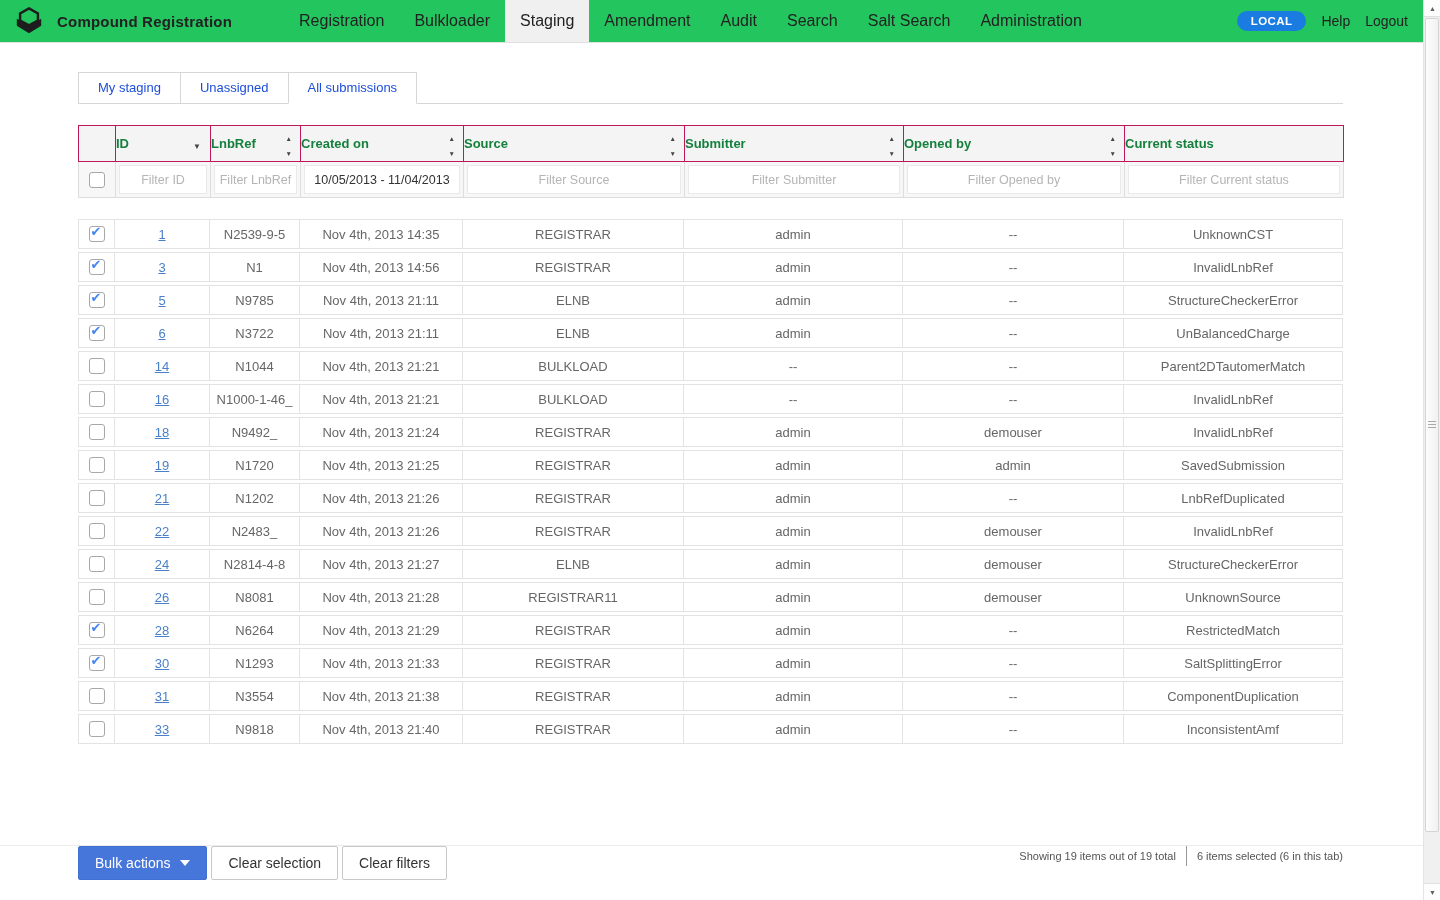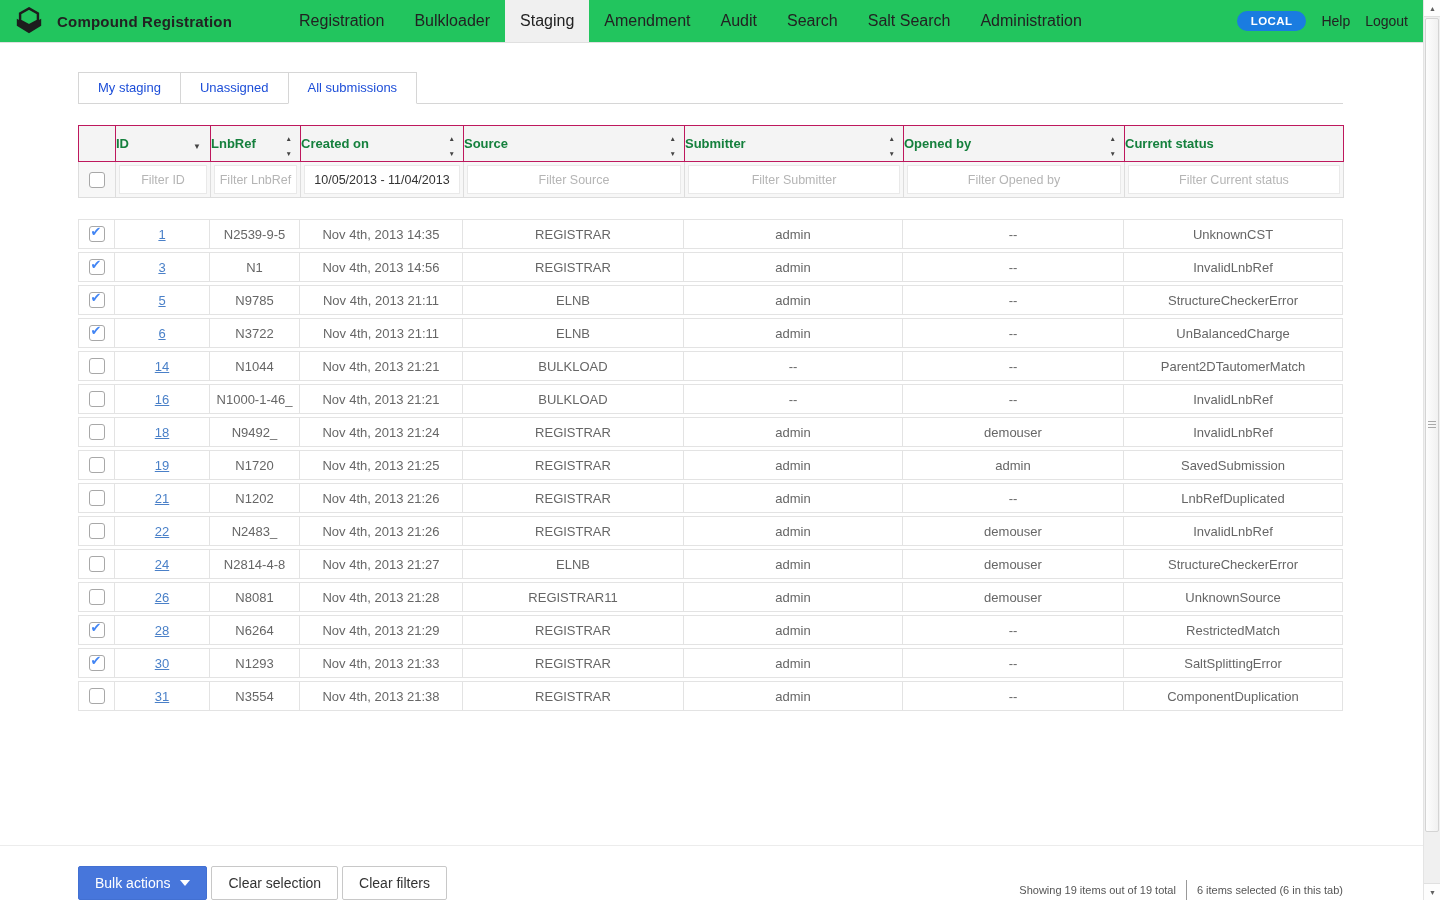--- a/index.html
+++ b/index.html
@@ -58,21 +58,21 @@
 
   
   .cb { display: inline-block; width: 16px; height: 16px; border: 1px solid #a8a8a8;
     border-radius: 3px; background: #fff; position: relative; vertical-align: middle; cursor: pointer; }
   .cb .tick { display: none; position: absolute; left: 1px; top: -3px; }
   .cb .tick::before { content: "✔"; color: #4285f4; font-size: 13px; }
   .cb.checked .tick { display: block; }
 
   
   .footer { position: absolute; bottom: 0; left: 0; right: 17px; height: 55px; background: #fff;
-    border-top: 1px solid #ececec; display: flex; align-items: flex-end; z-index: 6; }
+    border-top: 1px solid #ececec; display: flex; align-items: flex-start; z-index: 6; }
   .footer-buttons { display: flex; gap: 4px; margin-left: 78px; }
   .btn { height: 34px; padding: 0 16px; font-size: 14px; font-family: inherit;
     border-radius: 2px; cursor: pointer; display: flex; align-items: center; }
   .btn-primary { background: #4776db; border: 1px solid #4270d2; color: #fff; gap: 10px; }
   .chevron-down { width: 0; height: 0; border-left: 5px solid transparent;
     border-right: 5px solid transparent; border-top: 6px solid #fff; display: inline-block; }
   .btn-default { background: #fff; border: 1px solid #c8c8c8; color: #333; }
   .footer-status { margin-left: auto; margin-right: 80px; display: flex; align-items: center;
     gap: 10px; font-size: 11px; color: #555; }
   .vdiv { width: 1px; height: 20px; background: #999; }
@@ -385,20 +385,30 @@
           <td><a class="id-link">31</a></td>
           <td>N3554</td>
           <td>Nov 4th, 2013 21:38</td>
           <td>REGISTRAR</td>
           <td>admin</td>
           <td>--</td>
           <td>ComponentDuplication</td>
         </tr>
 
 
+        <tr>
+          <td><span class="cb"></span></td>
+          <td><a class="id-link">33</a></td>
+          <td>N9818</td>
+          <td>Nov 4th, 2013 21:40</td>
+          <td>REGISTRAR</td>
+          <td>admin</td>
+          <td>--</td>
+          <td>InconsistentAmf</td>
+        </tr>
 
     </tbody>
   </table>
 </main>
 
 <footer class="footer">
   <div class="footer-buttons">
     <button class="btn btn-primary">
       <span>Bulk actions</span>
       <span class="chevron-down"></span>

